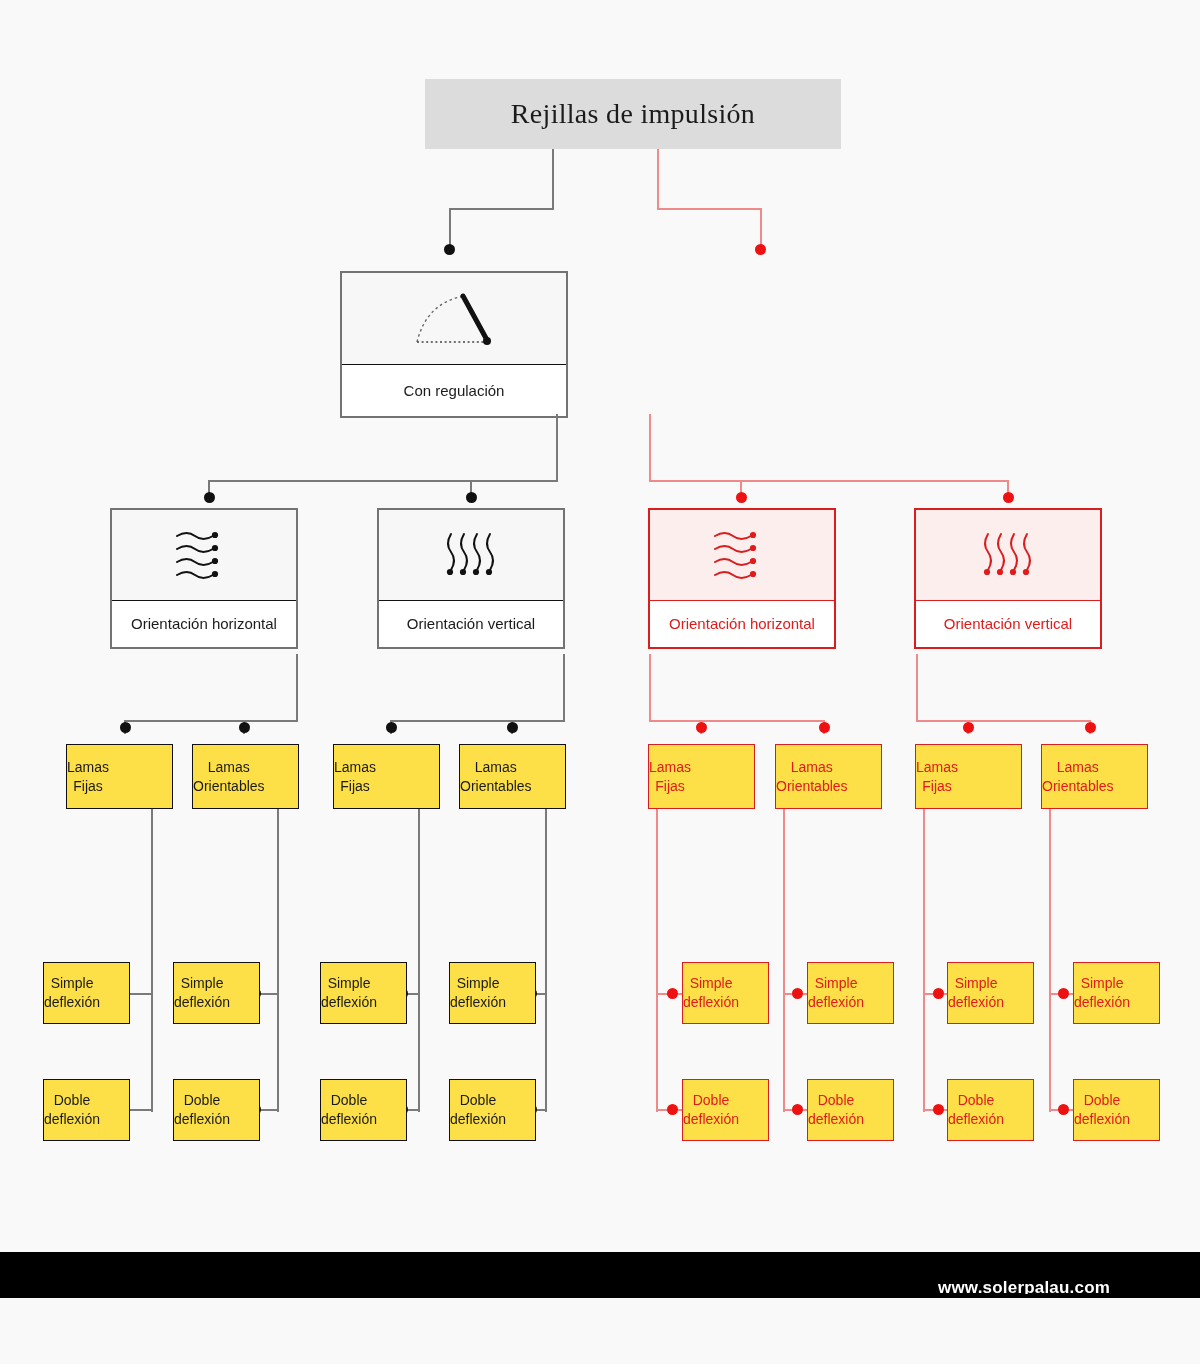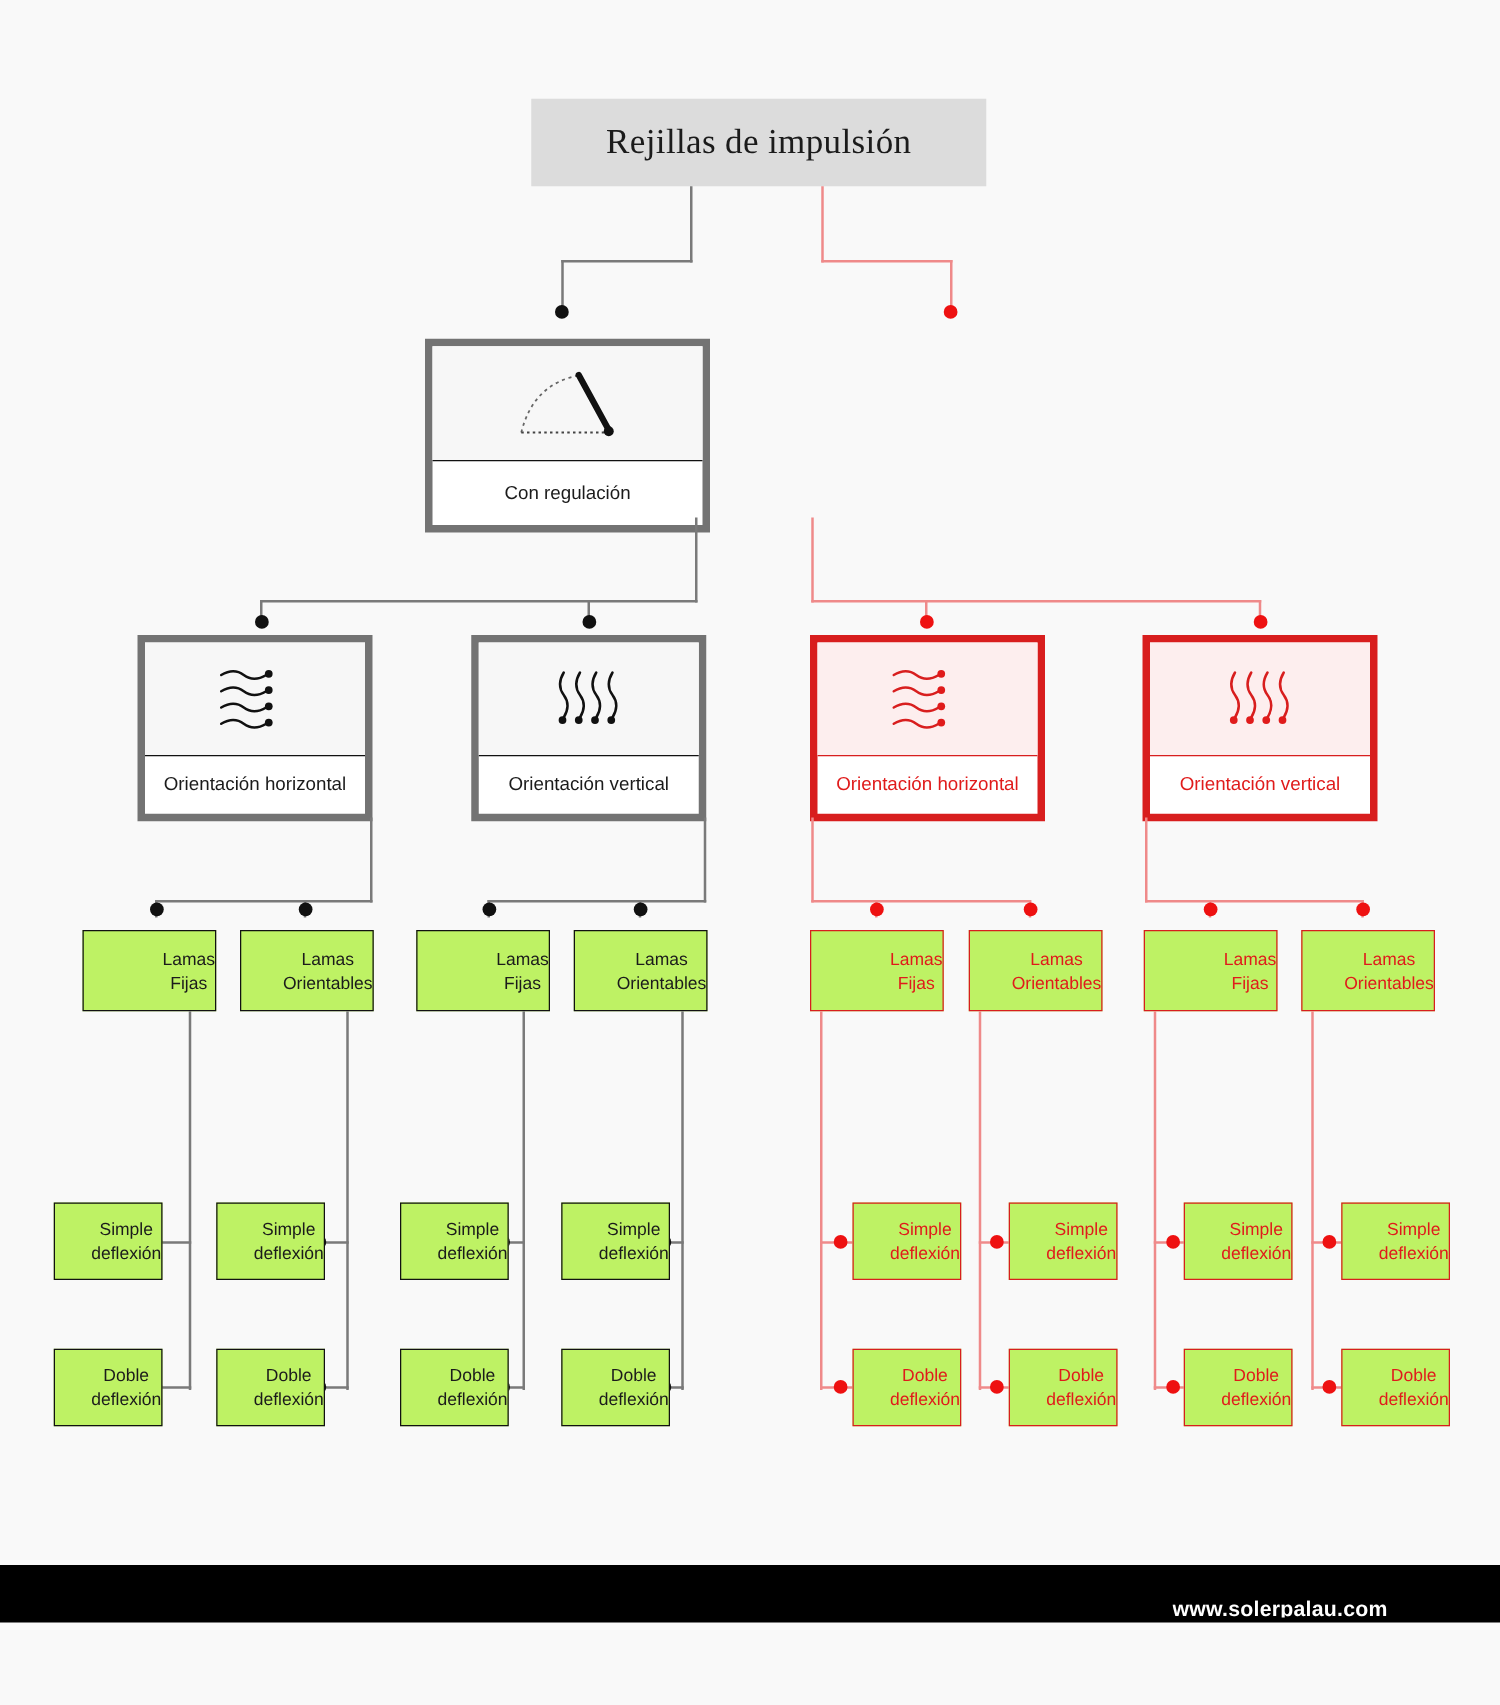--- a/index.html
+++ b/index.html
@@ -8,48 +8,48 @@
     width:1200px; height:1364px;
     background:#f9f9f9;
     font-family:"Liberation Sans", sans-serif;
     position:relative;
     overflow:hidden;
   }
   #stage { position:absolute; left:0; top:0; width:1200px; height:1364px; }
 
   
   .title-bar{
-    position:absolute; left:425px; top:79px; width:364px; height:70px;
+    position:absolute; left:425px; top:79px; width:416px; height:70px;
     background:#dcdcdc; display:flex; align-items:center; justify-content:center;
   }
   .title-bar span{
     font-family:"Liberation Serif", serif;
     font-size:28px; color:#1b1b1b; letter-spacing:.3px;
   }
 
   
-  .card{ position:absolute; border:6px solid #737373; background:#fff; }
+  .card{ position:absolute; border:2px solid #737373; background:#fff; }
   .card .icon-area{
     height:var(--iconh,84px); background:#f7f7f7; border-bottom:1px solid #111;
     display:flex; align-items:center; justify-content:center;
   }
   .card .label-area{
     display:flex; align-items:center; justify-content:center;
     height:var(--labelh,48px); text-align:center; line-height:1.15;
   }
   .card .label-area span{ font-size:15px; color:#1b1b1b; padding:0 6px; }
 
   .card.red{ border-color:#d81e1e; }
   .card.red .icon-area{ background:#fdeeee; border-bottom-color:#d81e1e; }
   .card.red .label-area span{ color:#e01b1b; }
 
   
   .box{
-    position:absolute; border:1px solid #111; background:#bef264;
-    display:flex; align-items:center; justify-content:flex-end; text-align:center;
+    position:absolute; border:1px solid #111; background:#fde047;
+    display:flex; align-items:center; justify-content:flex-start; text-align:center;
   }
   .box span{ font-size:14px; color:#1b1b1b; line-height:1.35; }
   .box.red{ border-color:#d81e1e; }
   .box.red span{ color:#e01b1b; }
 
   
   .ln{ position:absolute; background:#7a7a7a; }
   .ln.red{ background:#ef8a8a; }
   .ln.h{ height:2px; }
   .ln.v{ width:2px; }

